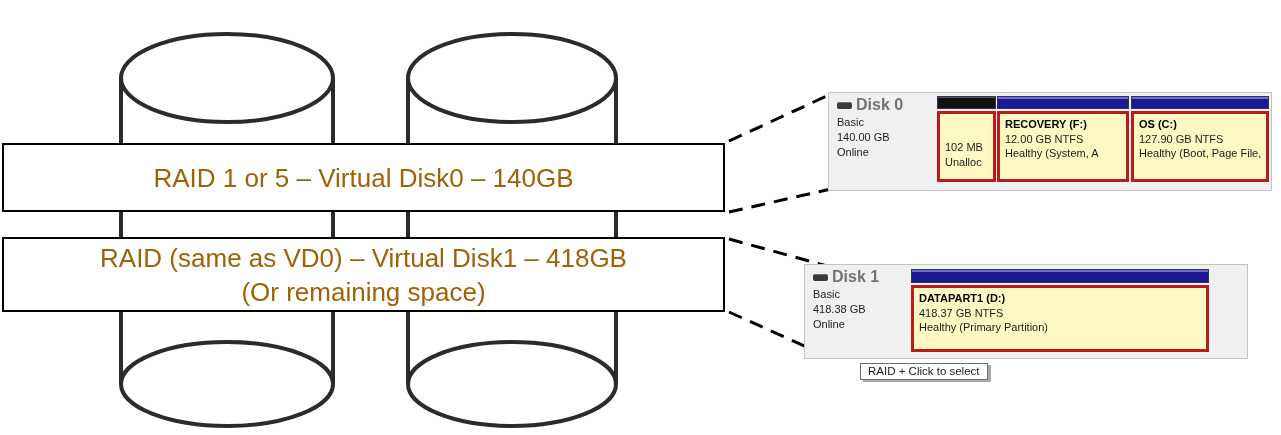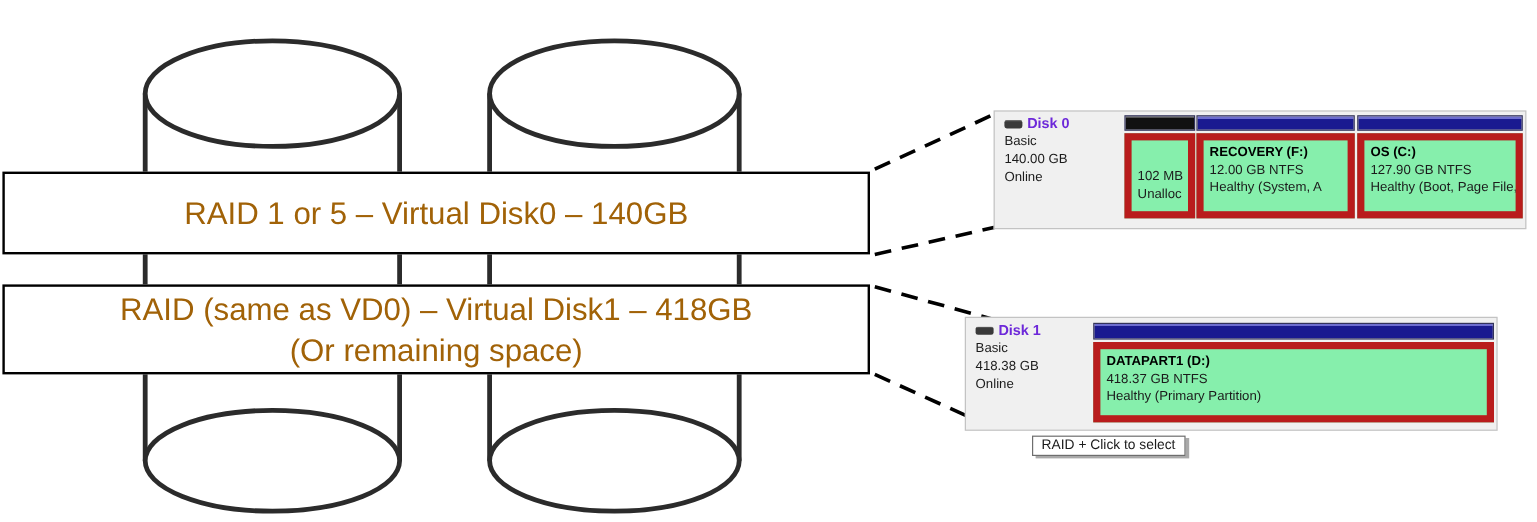--- a/index.html
+++ b/index.html
@@ -21,33 +21,33 @@
 
   
   .panel{
     position:absolute;width:444px;background:#f0f0f0;
     border:1px solid #c3c3c3;box-sizing:border-box;
   }
   .panel-left{
     position:absolute;left:0;top:0;width:106px;height:100%;
     padding:3px 0 0 8px;box-sizing:border-box;color:#1b1b1b;
   }
-  .disk-head{font-size:12px;font-weight:bold;color:#6d28d9;display:flex;align-items:center;gap:4px;margin-bottom:1px;}
+  .disk-head{font-size:16px;font-weight:bold;color:#737373;display:flex;align-items:center;gap:4px;margin-bottom:1px;}
   .disk-icon{
     display:inline-block;width:15px;height:6px;background:#3a3a3a;
     border-radius:2px;border-top:1px solid #6a6a6a;
   }
   .panel-left .meta{font-size:11px;line-height:15px;}
 
   .part{position:absolute;box-sizing:border-box;}
   .part .bar{height:13px;border:1px solid #33335a;box-sizing:border-box;}
   .bar-blue{background:linear-gradient(#6d6dcf 0 2px,#1a1a90 2px);}
   .bar-black{background:linear-gradient(#555 0 1px,#111 1px);border-color:#000;}
   .part .box{
-    margin-top:2px;background:#86efac;border:6px solid #b91c1c;box-sizing:border-box;
+    margin-top:2px;background:#fef9c3;border:3px solid #b91c1c;box-sizing:border-box;
     overflow:hidden;color:#1b1b1b;font-size:11px;line-height:14.5px;
     padding:3px 0 0 5px;white-space:nowrap;
   }
   .part .box.center{display:flex;flex-direction:column;justify-content:center;padding-top:16px;}
   .pname{font-weight:bold;color:#000;}
 
   
   .tooltip{
     position:absolute;left:860px;top:363px;background:#fff;border:1px solid #6e6e6e;
     font-size:11.5px;color:#1b1b1b;padding:1px 7px 2px 7px;white-space:nowrap;
@@ -131,21 +131,21 @@
     <div class="panel-left">
       <div class="disk-head">
         <span class="disk-icon"></span>
         <span>Disk 1</span>
       </div>
       <div class="meta">Basic</div>
       <div class="meta">418.38 GB</div>
       <div class="meta">Online</div>
     </div>
 
-    <div class="part" style="left:106px;top:4px;width:334px;">
+    <div class="part" style="left:106px;top:4px;width:298px;">
       <div class="bar bar-blue" style="height:14px;"></div>
       <div class="box" style="height:67px;">
         <div class="pname">DATAPART1  (D:)</div>
         <div>418.37 GB NTFS</div>
         <div>Healthy (Primary Partition)</div>
       </div>
     </div>
   </div>
 
   <div class="tooltip">

